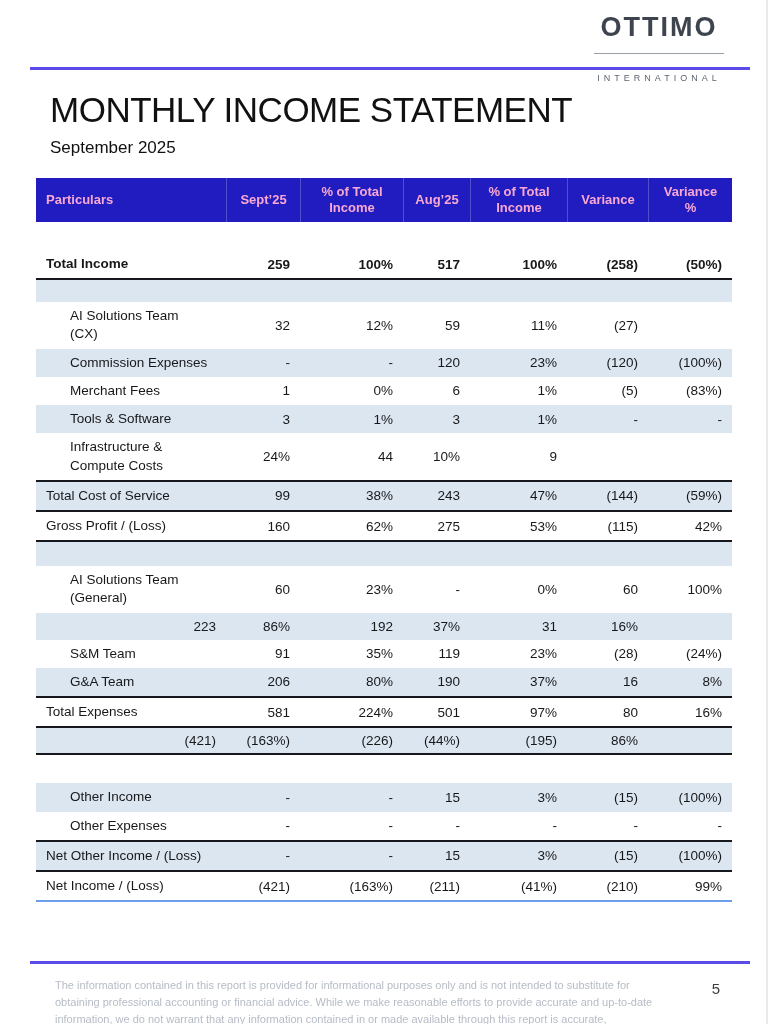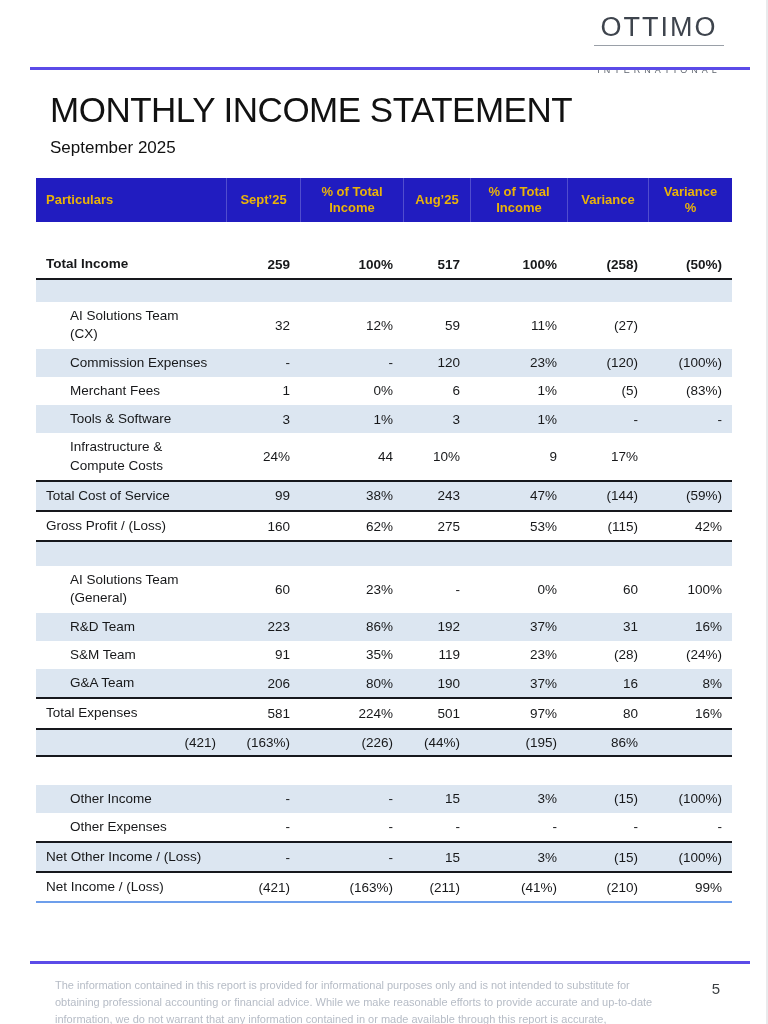--- a/index.html
+++ b/index.html
@@ -6,39 +6,39 @@
   html,body { background:#ffffff; }
   body { font-family:"Liberation Sans", sans-serif; color:#17181a; }
   .page {
     position:relative; width:768px; height:1024px; background:#fff;
     overflow:hidden; border-right:2px solid #e9eaec;
   }
 
   
   .logo { position:absolute; top:14px; right:42px; text-align:center; width:130px; }
   .logo-name {
-    font-size:27px; font-weight:normal; letter-spacing:2px; color:#3e444d;
-    line-height:1; padding-bottom:4px; border-bottom:1.5px solid #9aa0a8;
+    font-size:27px; font-weight:bold; letter-spacing:2px; color:#3e444d;
+    line-height:1; padding-bottom:12px; border-bottom:1.5px solid #9aa0a8;
   }
   .logo-sub { font-size:9px; letter-spacing:4px; color:#5f6670; margin-top:19px; font-weight:500; }
 
   .top-divider, .footer-divider {
     position:absolute; left:30px; width:720px; height:3px;
     background:var(--divider,#5B4BE8);
   }
   .top-divider { top:67px; }
   .footer-divider { top:961px; }
 
   .doc-title { position:absolute; top:90px; left:50px; font-size:35px; letter-spacing:-0.5px; color:#111; font-weight:400; }
   .doc-subtitle { position:absolute; top:138px; left:50px; font-size:17px; color:#111; }
 
   
   .income-table { position:absolute; top:178px; left:36px; width:696px; font-size:13.5px; }
   .t-row { display:grid; grid-template-columns:190px 74px 103px 67px 97px 81px 84px; }
-  .t-head { background:var(--header-bg,#211CC0); color:#eab308; font-weight:bold; min-height:44px; }
+  .t-head { background:var(--header-bg,#211CC0); color:#f9a8d4; font-weight:bold; min-height:44px; }
   .hc {
     display:flex; align-items:center; justify-content:center; text-align:center;
     font-size:13px; line-height:1.25; padding:4px 4px; white-space:pre-line;
   }
   .hc:first-child { justify-content:flex-start; text-align:left; padding-left:10px; }
   .hc + .hc { border-left:1px solid rgba(255,255,255,0.22); }
 
   .cell { display:flex; align-items:center; }
   .cell-label { padding:5px 4px 5px 10px; white-space:pre-line; line-height:1.35; }
   .indent .cell-label { padding-left:34px; }
@@ -132,21 +132,20 @@
         <div class="cell cell-num">-</div>
         <div class="cell cell-num">-</div>
       </div>
       <div class="t-row sep-dark indent data-row">
         <div class="cell cell-label">Infrastructure &amp;
 Compute Costs</div>
         <div class="cell cell-num">24%</div>
         <div class="cell cell-num">44</div>
         <div class="cell cell-num">10%</div>
         <div class="cell cell-num">9</div>
-        <div class="cell cell-num">17%</div>
       </div>
       <div class="t-row band-blue sep-dark data-row">
         <div class="cell cell-label">Total Cost of Service</div>
         <div class="cell cell-num">99</div>
         <div class="cell cell-num">38%</div>
         <div class="cell cell-num">243</div>
         <div class="cell cell-num">47%</div>
         <div class="cell cell-num">(144)</div>
         <div class="cell cell-num">(59%)</div>
       </div>
@@ -164,21 +163,20 @@
         <div class="cell cell-label">AI Solutions Team
 (General)</div>
         <div class="cell cell-num">60</div>
         <div class="cell cell-num">23%</div>
         <div class="cell cell-num">-</div>
         <div class="cell cell-num">0%</div>
         <div class="cell cell-num">60</div>
         <div class="cell cell-num">100%</div>
       </div>
       <div class="t-row band-blue indent data-row">
-        <div class="cell cell-label">R&amp;D Team</div>
         <div class="cell cell-num">223</div>
         <div class="cell cell-num">86%</div>
         <div class="cell cell-num">192</div>
         <div class="cell cell-num">37%</div>
         <div class="cell cell-num">31</div>
         <div class="cell cell-num">16%</div>
       </div>
       <div class="t-row indent data-row">
         <div class="cell cell-label">S&amp;M Team</div>
         <div class="cell cell-num">91</div>

